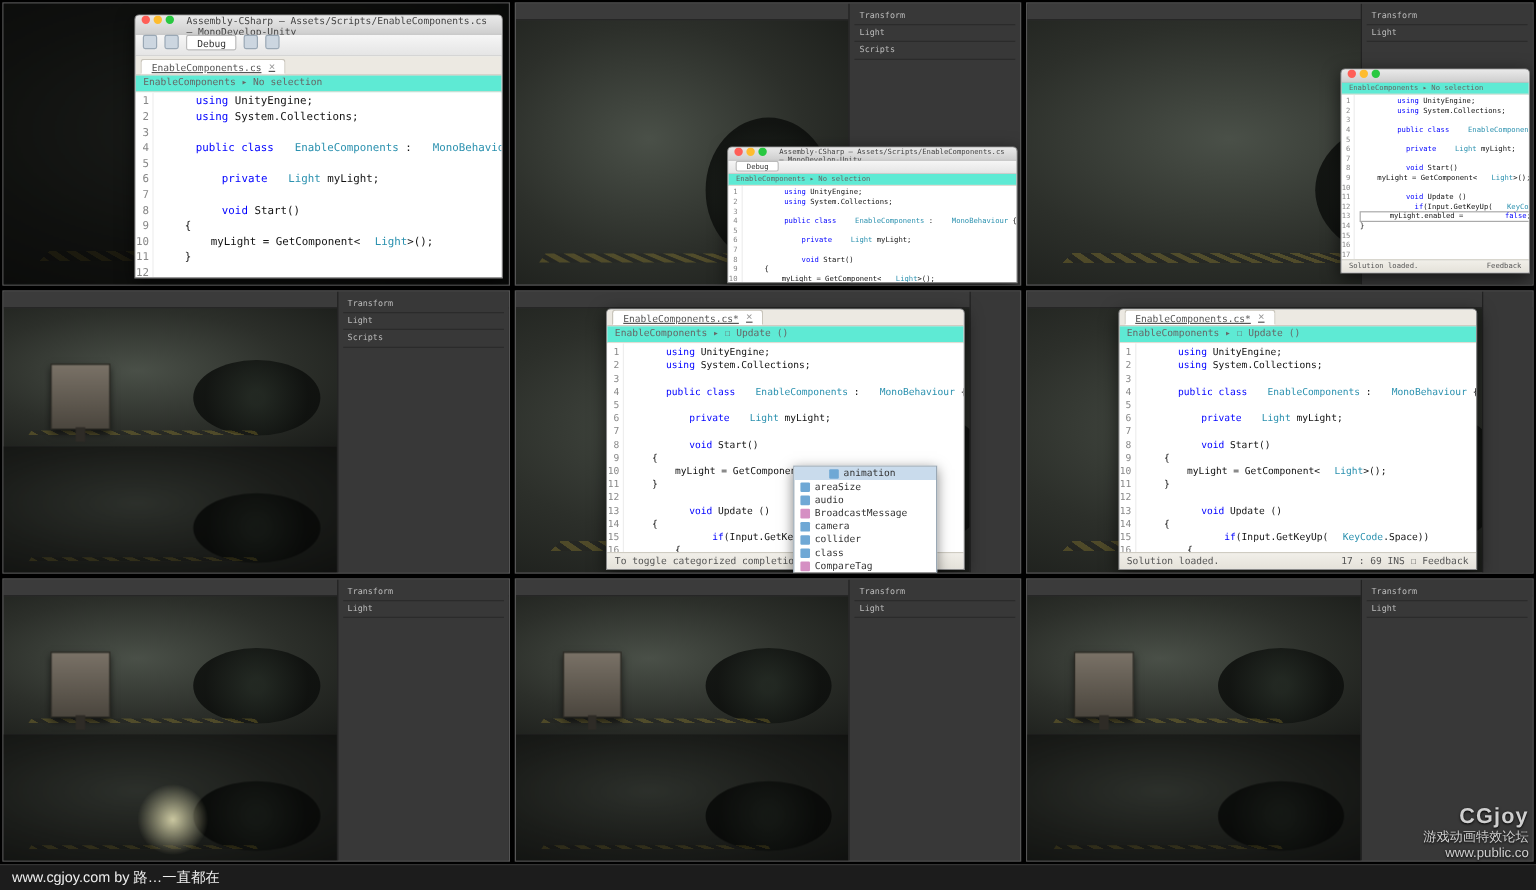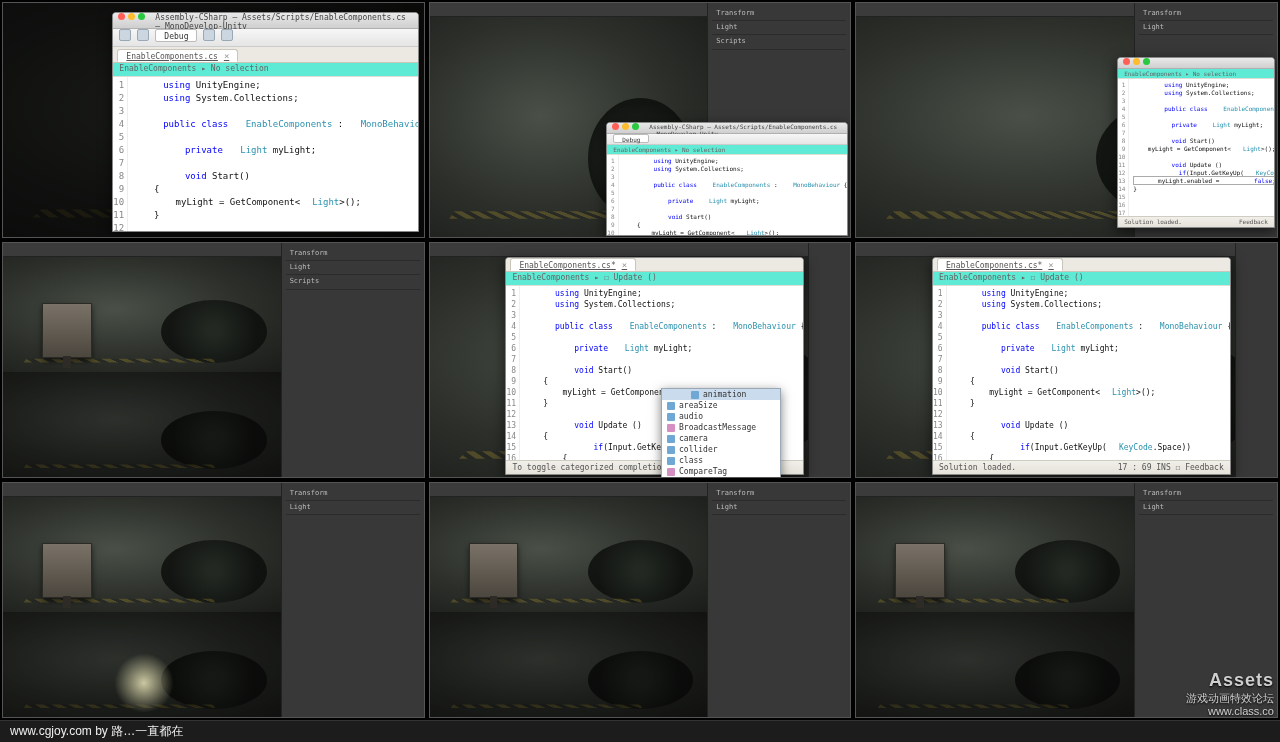--- a/index.html
+++ b/index.html
@@ -709,20 +709,20 @@
       <div class="rows">
         <div class="row">Transform</div>
         <div class="row">Light</div>
       </div>
     </div>
   </div>
 
 </div>
 
 <div class="wm-right">
-  <div class="logo">Assets</div>
+  <div class="logo">CGjoy</div>
   <div>游戏动画特效论坛</div>
-  <div>www.class.co</div>
+  <div>www.public.co</div>
 </div>
 
 <div class="wm-bar">
   <span>www.cgjoy.com by 路…一直都在</span>
 </div>
 
 </body></html>

